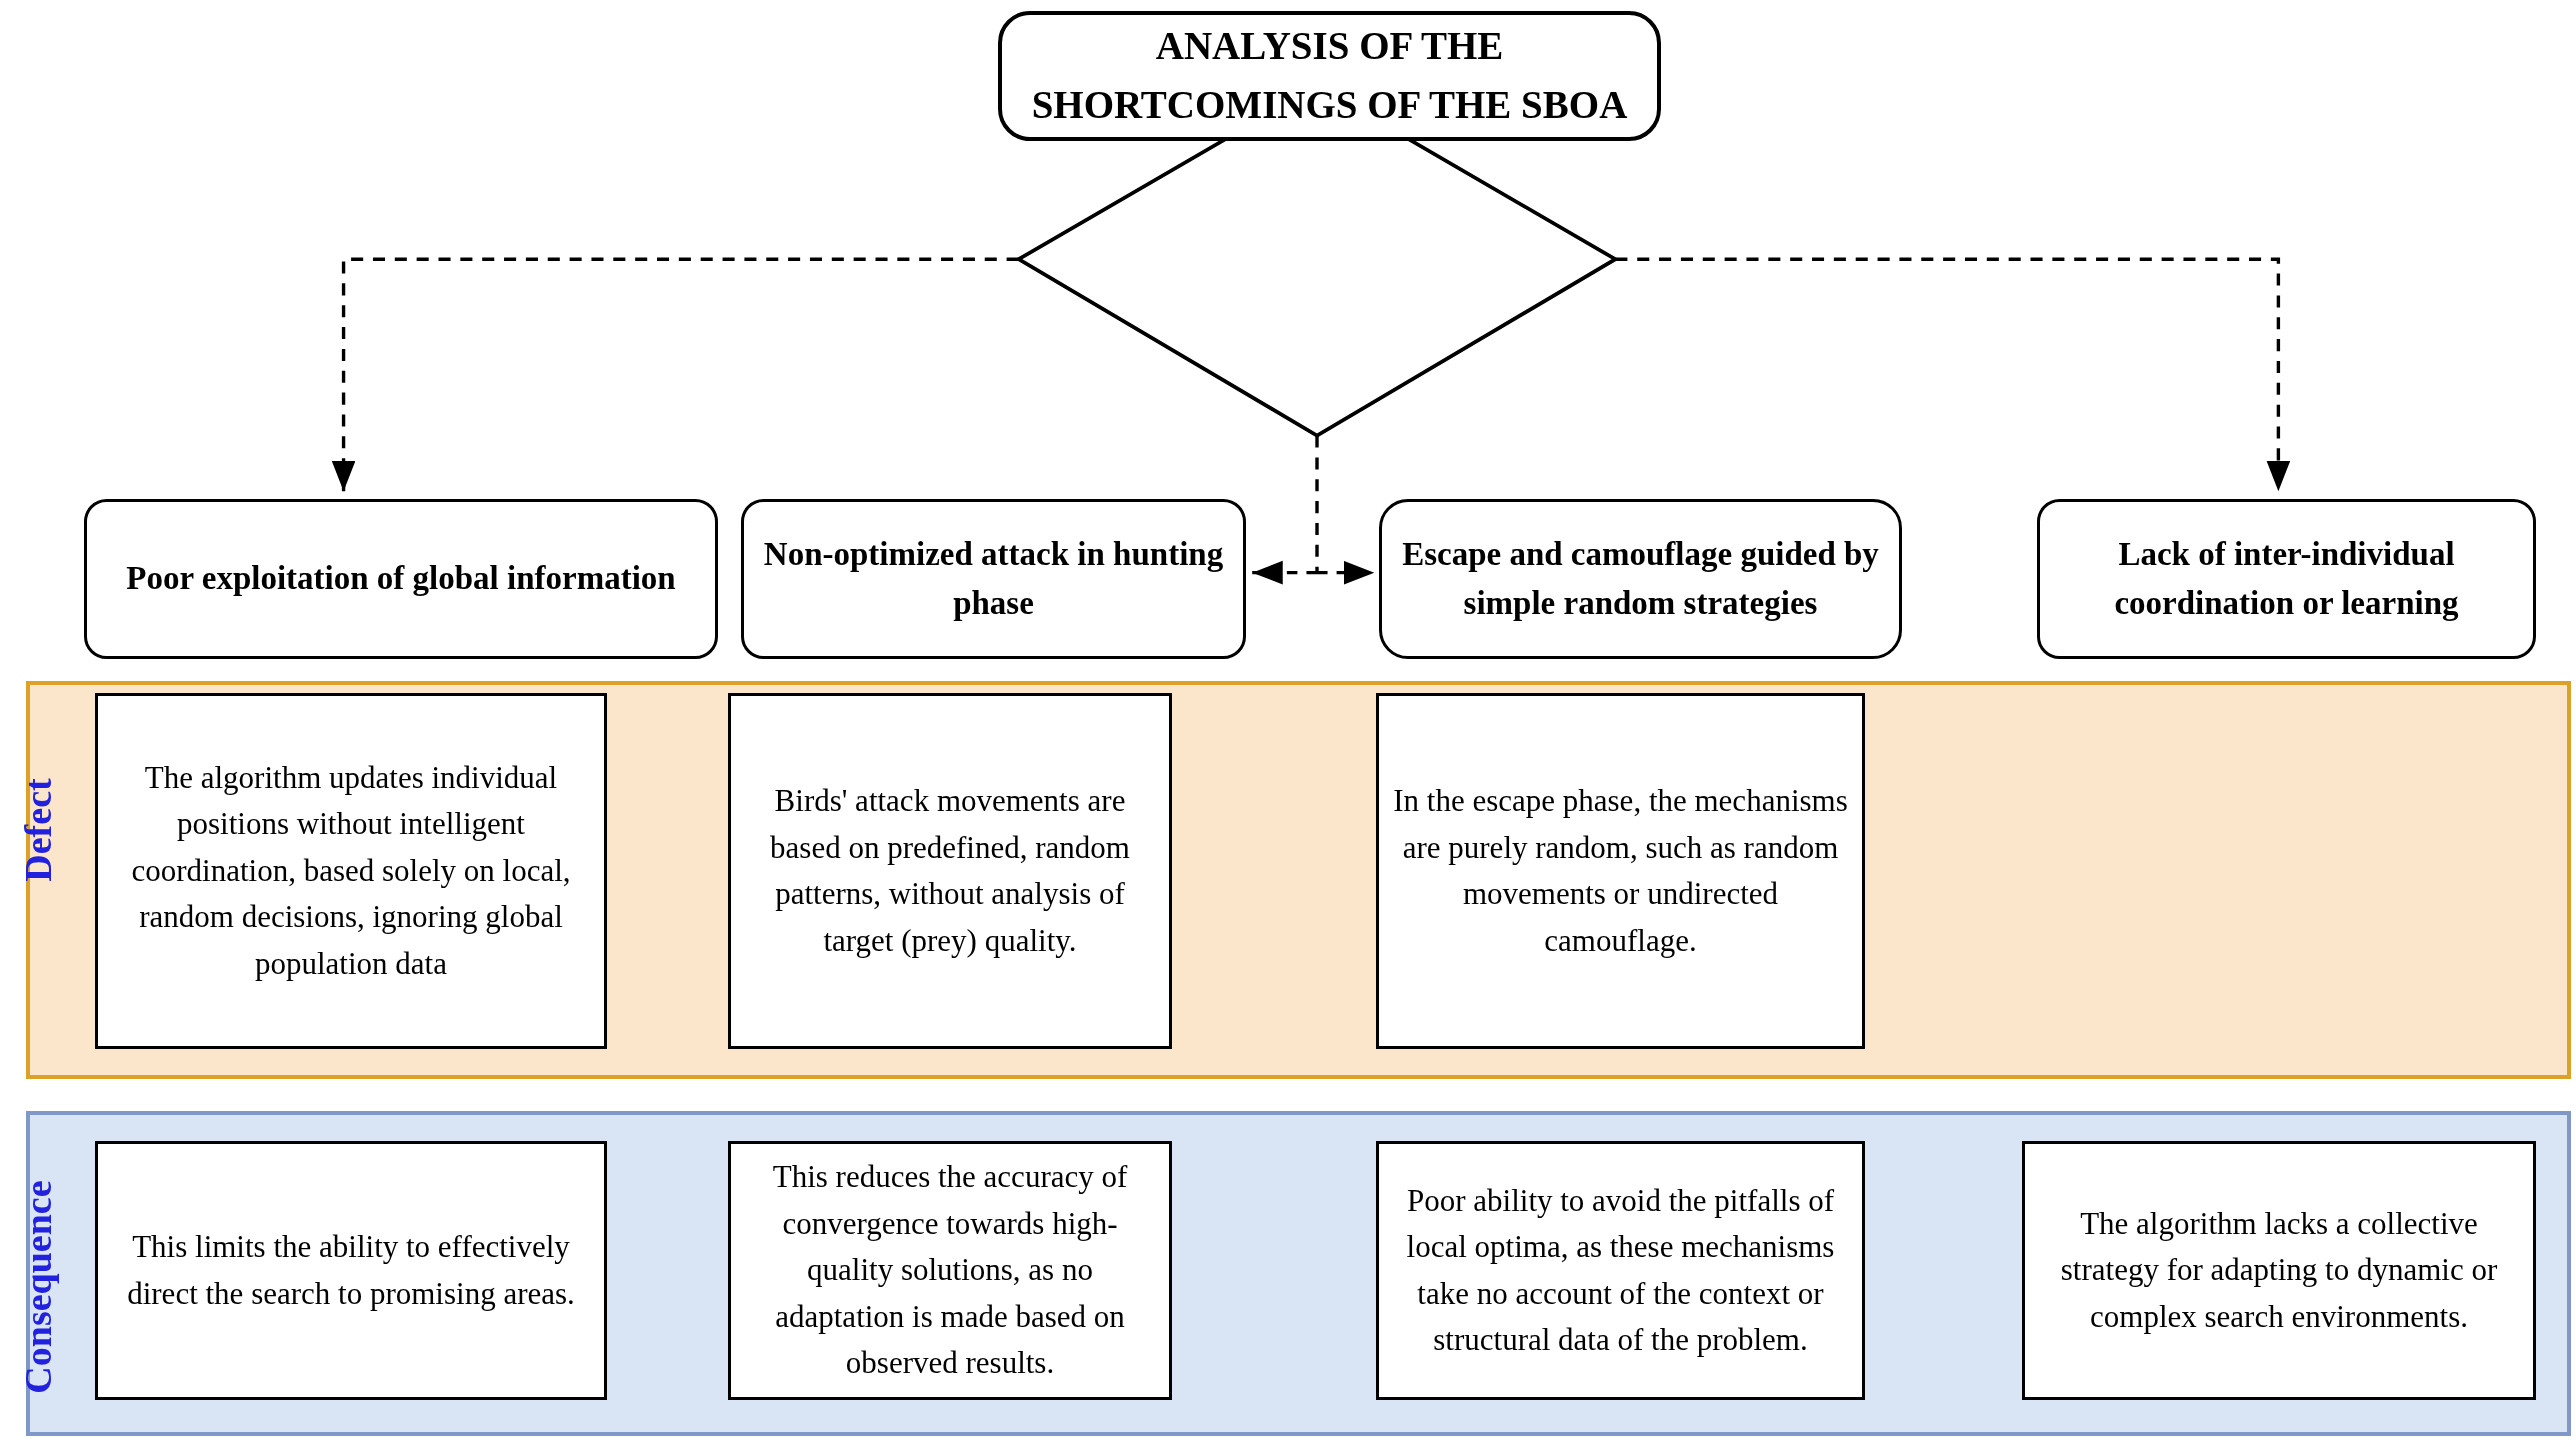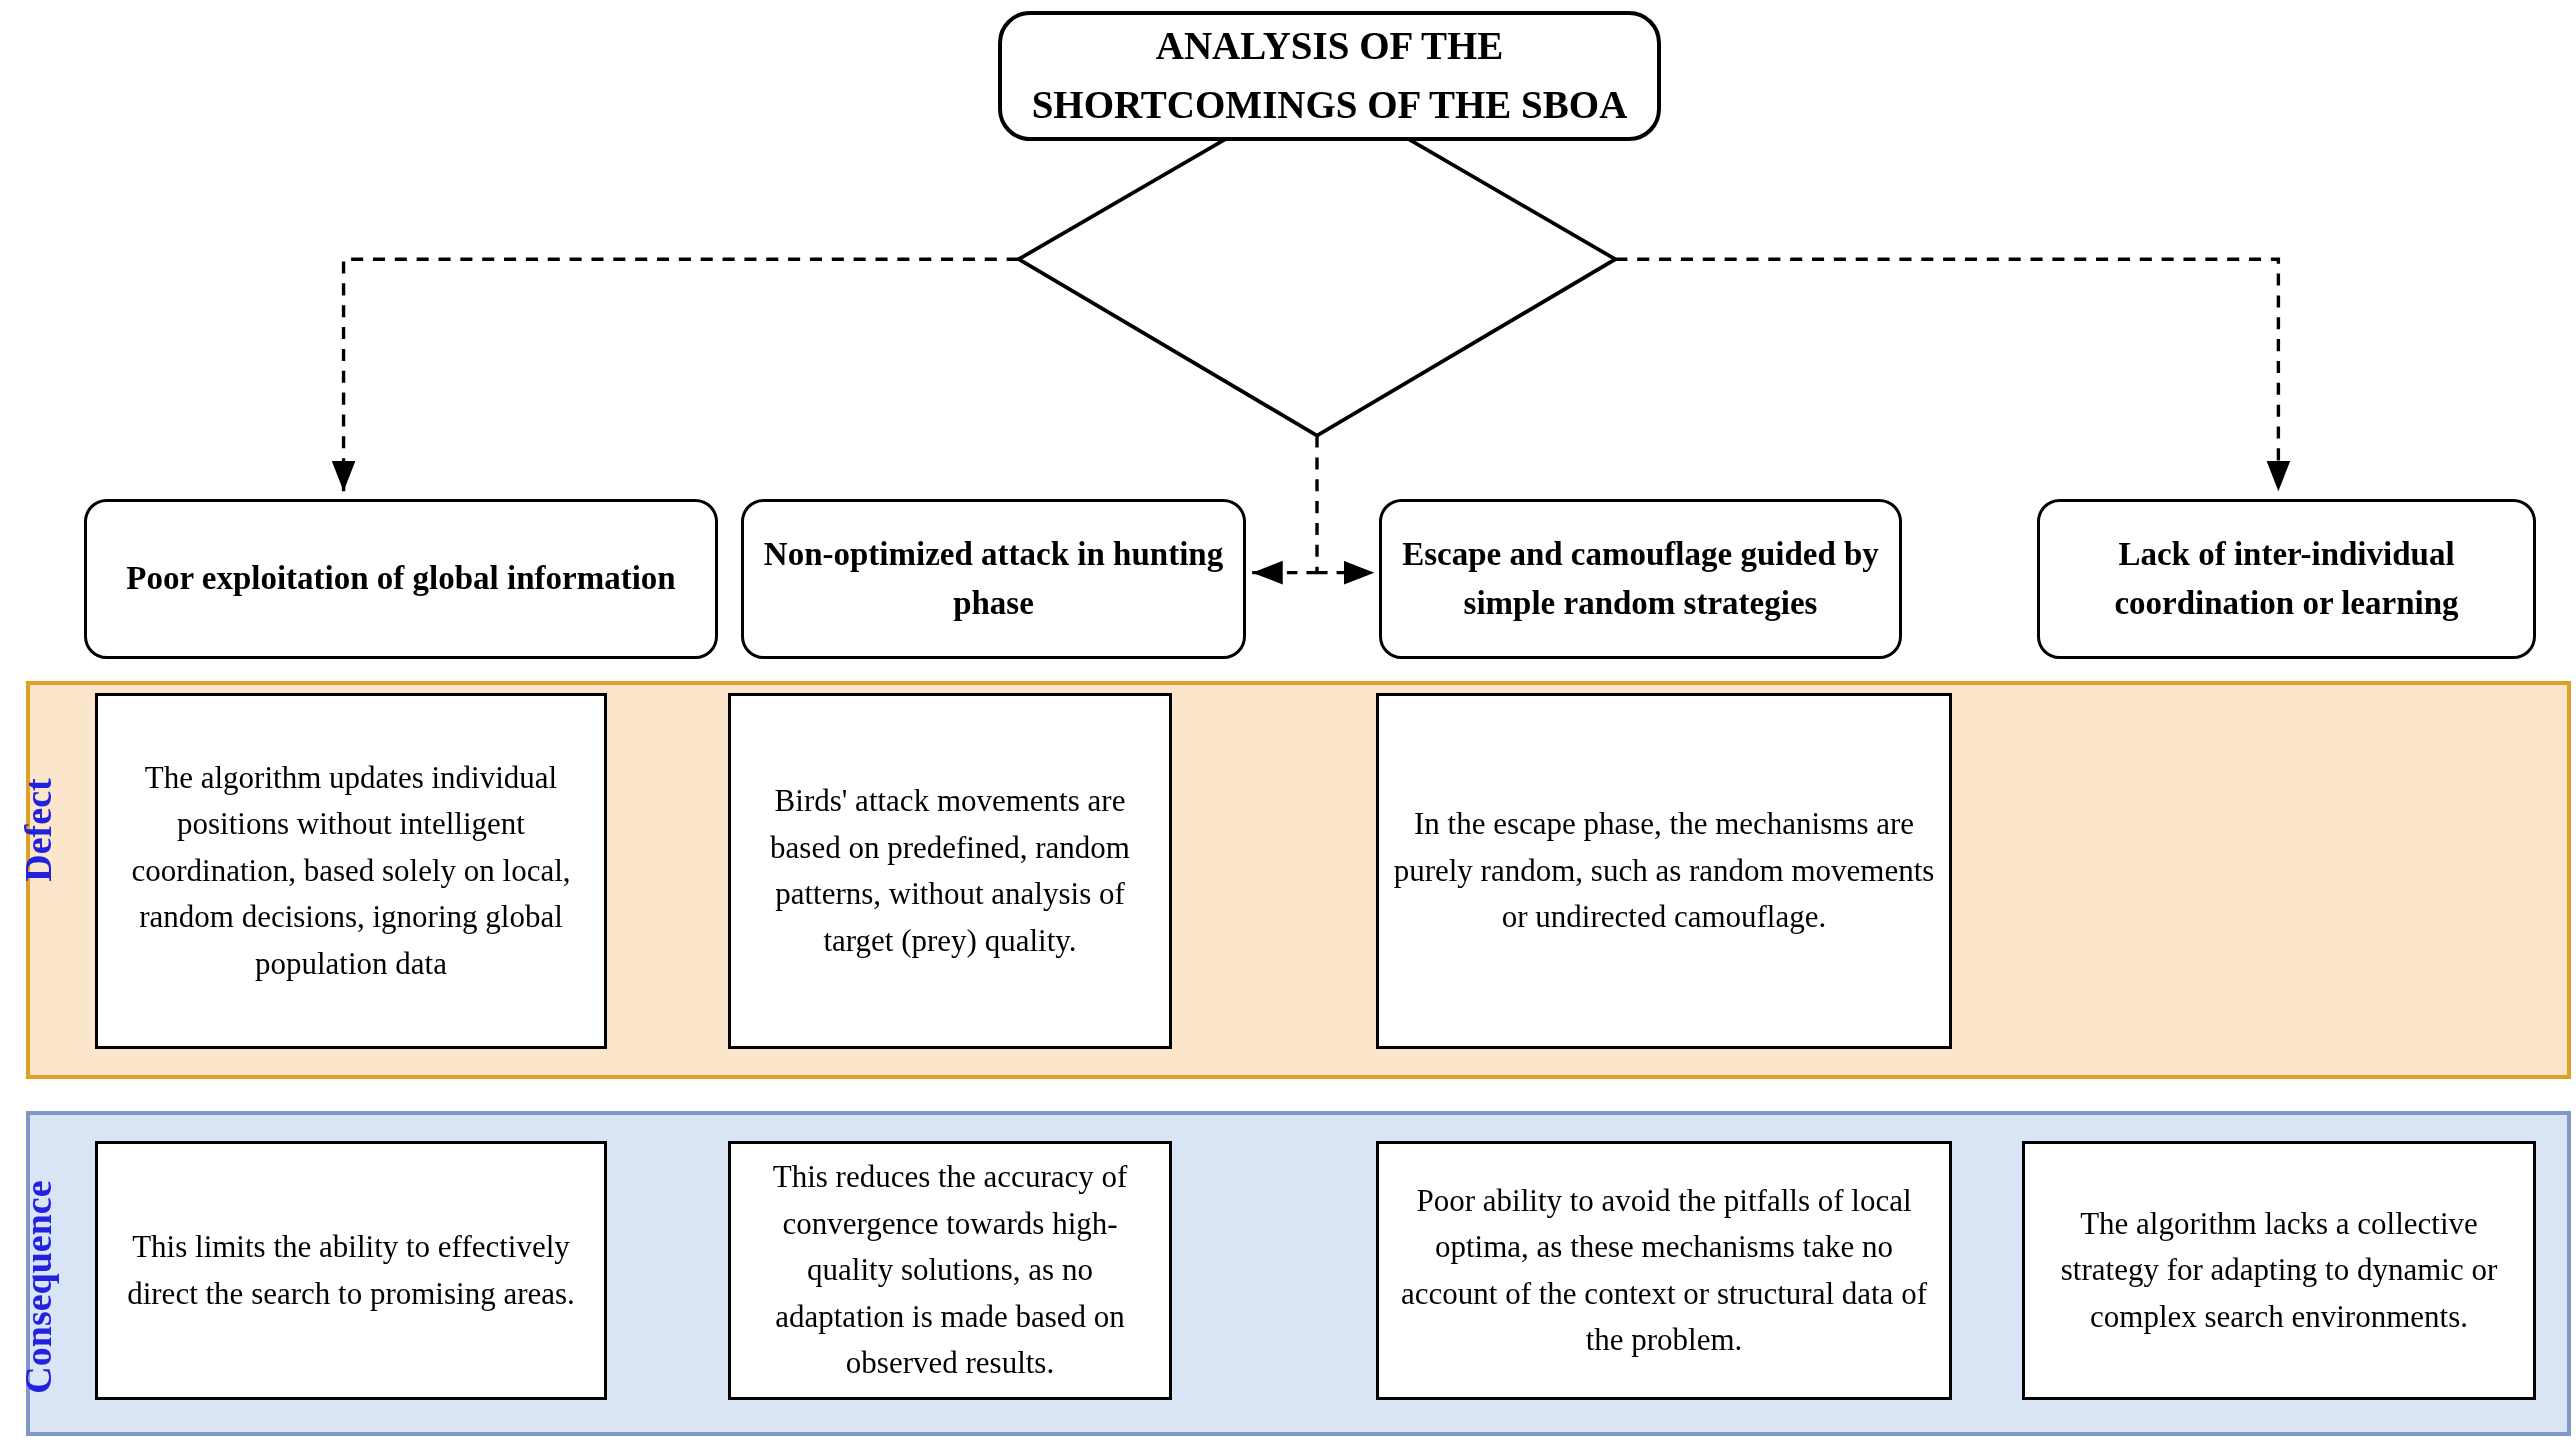--- a/index.html
+++ b/index.html
@@ -25,21 +25,21 @@
     position:absolute;left:1016px;top:234px;width:603px;z-index:2;
     text-align:center;font-weight:bold;font-size:35px;color:#000;
   }
   .problem{
     top:499px;height:160px;border-radius:22.6px;border-width:3.8px;
     font-weight:bold;font-size:33px;line-height:1.5;z-index:2;
     padding:0 6px;
   }
   .p1{left:84px;width:634px;}
   .p2{left:741px;width:505px;}
-  .p3{left:1379px;width:523px;}
+  .p3{left:1379px;width:523px;border-radius:29px;}
   .p4{left:2037px;width:499px;}
 
   .band{position:absolute;left:26px;width:2545px;box-sizing:border-box;z-index:1;}
   .band-defect{
     top:681px;height:398px;
     background:var(--defect-fill,#FBE5CB);
     border:4.5px solid var(--defect-border,#DDA127);
   }
   .band-consequence{
     top:1111px;height:325px;
@@ -48,21 +48,21 @@
   }
   .cell{
     border-width:3.8px;border-radius:0;z-index:2;
     font-size:31px;line-height:1.5;font-weight:normal;
     padding:0 10.5px;
   }
   .defect-cell{top:693px;height:356px;}
   .cons-cell{top:1141px;height:259px;}
   .c1{left:95px;width:512px;}
   .c2{left:728px;width:444px;}
-  .c3{left:1376px;width:576px;}
+  .c3{left:1376px;width:489px;}
   .c4{left:2022px;width:514px;}
 
   .vlabel{
     position:absolute;z-index:4;height:60px;
     display:flex;align-items:center;justify-content:center;
     font-weight:bold;font-size:38px;color:var(--label-blue,#2121DE);
     transform:rotate(-90deg);white-space:nowrap;
   }
   .vlabel-defect{left:-113px;top:800px;width:301px;}
   .vlabel-consequence{left:-147px;top:1257px;width:369px;}

